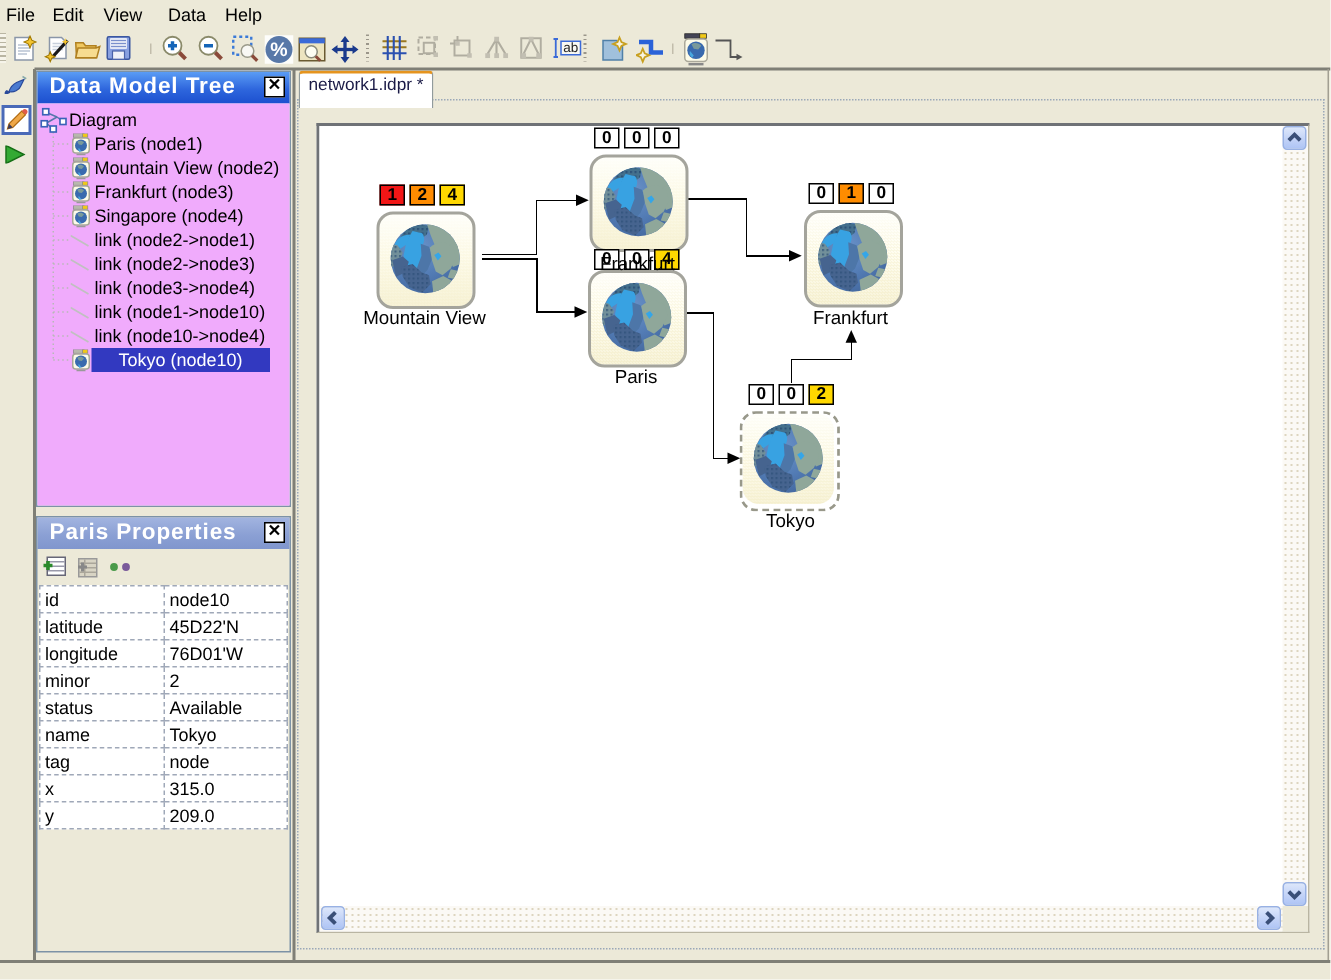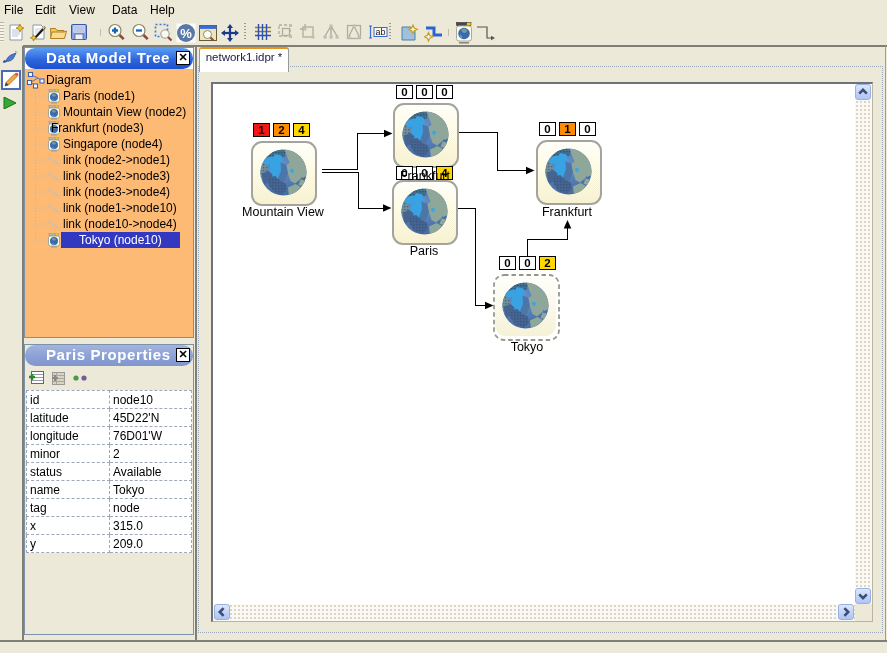--- a/index.html
+++ b/index.html
@@ -18,21 +18,21 @@
   .ticon{position:absolute;top:2px;width:20px;height:22px;}
   .ticon svg{position:absolute;left:1px;top:2px;}
   
   #dock{left:0;top:46px;width:22px;height:594px;}
   
   .vline{width:2px;background:#7f7f76;}
   .hline{height:2px;background:#7f7f76;}
   
   .panel{background:#fff;border:1px solid #7c92a6;}
   .ptitle{position:absolute;left:0;top:0;right:0;height:21px;color:#fff;font-weight:bold;font-size:15px;
-    padding:1px 0 0 21px;box-sizing:border-box;letter-spacing:0.6px;border-radius:10px;}
+    padding:1px 0 0 8px;box-sizing:border-box;letter-spacing:0.6px;}
   .pclose{position:absolute;top:3px;right:3px;width:14px;height:14px;background:#fff;border:1px solid #000;
     box-sizing:border-box;font-size:11px;font-weight:bold;text-align:center;line-height:11px;color:#000;}
   #treepanel{left:24px;top:47px;width:168px;height:289px;}
   #proppanel{left:24px;top:344px;width:168px;height:289px;background:#ece9d8;}
   .trow{position:absolute;left:0;height:16px;line-height:16px;font-size:12px;white-space:nowrap;color:#000;}
   
   #ptable{position:absolute;left:1px;top:45px;width:166px;border-collapse:collapse;table-layout:fixed;background:#fff;}
   #ptable td{border:1px dashed #9fa8b8;height:17px;font-size:12px;padding:0 0 0 3px;overflow:hidden;font-family:"Liberation Sans",sans-serif;}
   
   #tabarea{left:197px;top:46px;width:688px;height:594px;}
@@ -280,21 +280,21 @@
   </svg>
 </div>
 
 <div class="abs vline" style="left:22px;top:46px;height:594px;"></div>
 <div class="abs vline" style="left:195px;top:46px;height:594px;"></div>
 <div class="abs" style="left:884.5px;top:46px;height:594px;width:1.5px;background:#a29f92"></div>
 
 <div class="abs panel" id="treepanel">
   <div class="ptitle" style="background:linear-gradient(180deg,#5a9cf5 0%,#2e66dd 55%,#1c50cf 100%);">Data Model Tree</div>
   <div class="pclose">✕</div>
-  <div id="treebody" style="position:absolute;left:0;top:21px;right:0;bottom:0;background:#fdba74;overflow:hidden;text-align:right;">
+  <div id="treebody" style="position:absolute;left:0;top:21px;right:0;bottom:0;background:#f0abfc;overflow:hidden;text-align:right;">
     <svg width="168" height="184" viewBox="0 0 168 184" style="position:absolute;left:0;top:0">
       <g stroke="#b8b8b8" stroke-width="1" stroke-dasharray="1 2">
         <path d="M10.5 19v152"></path>
         <path d="M10.5 27h11M10.5 43h11M10.5 59h11M10.5 75h11M10.5 91h11M10.5 107h11M10.5 123h11M10.5 139h11M10.5 155h11M10.5 171h11"></path>
       </g>
       <g transform="translate(2,3)">
         <g fill="none" stroke="#5577aa" stroke-width="1">
           <path d="M4 3l7 3M11 6l4 3M11 6l-7 4M4 10l4 4"></path>
         </g>
         <g fill="#fff" stroke="#3a62b8" stroke-width="1.1">
@@ -345,21 +345,21 @@
       </svg>
     <svg width="13" height="11" viewBox="0 0 13 11" style="position:absolute;left:22px;top:134px">
         <use href="#minilink"></use>
       </svg>
     <svg width="13" height="11" viewBox="0 0 13 11" style="position:absolute;left:22px;top:150px">
         <use href="#minilink"></use>
       </svg>
     <div class="trow" style="left:21px;top:3px;">Diagram</div>
     <div class="trow" style="left:38px;top:19px;">Paris (node1)</div>
     <div class="trow" style="left:38px;top:35px;">Mountain View (node2)</div>
-    <div class="trow" style="left:26px;top:51px;">Frankfurt (node3)</div>
+    <div class="trow" style="left:38px;top:51px;">Frankfurt (node3)</div>
     <div class="trow" style="left:38px;top:67px;">Singapore (node4)</div>
     <div class="trow" style="left:38px;top:83px;">link (node2-&gt;node1)</div>
     <div class="trow" style="left:38px;top:99px;">link (node2-&gt;node3)</div>
     <div class="trow" style="left:38px;top:115px;">link (node3-&gt;node4)</div>
     <div class="trow" style="left:38px;top:131px;">link (node1-&gt;node10)</div>
     <div class="trow" style="left:38px;top:147px;">link (node10-&gt;node4)</div>
     <div class="trow" style="left:36px;top:163px;background:#3239c0;color:#fff;padding:0 18px;">Tokyo (node10)</div>
   </div>
 </div>
 

